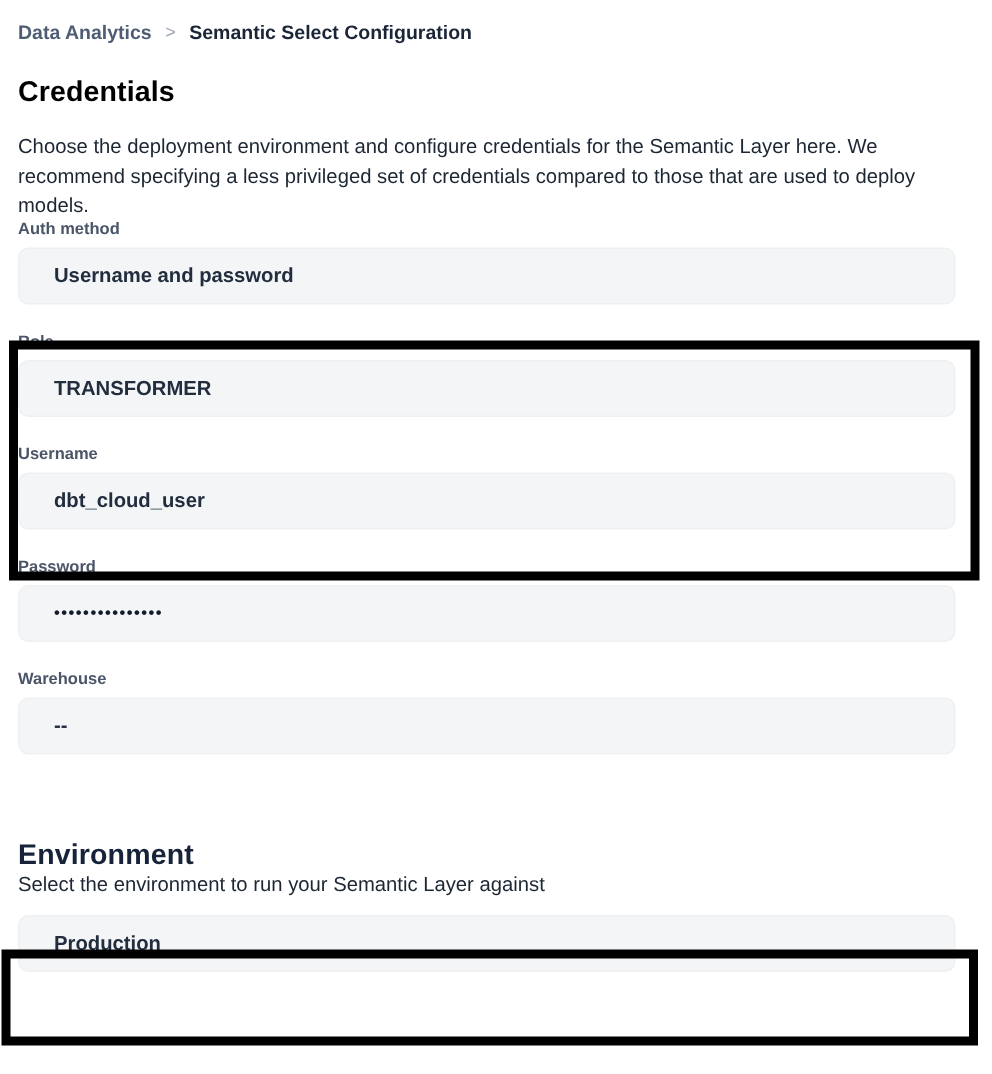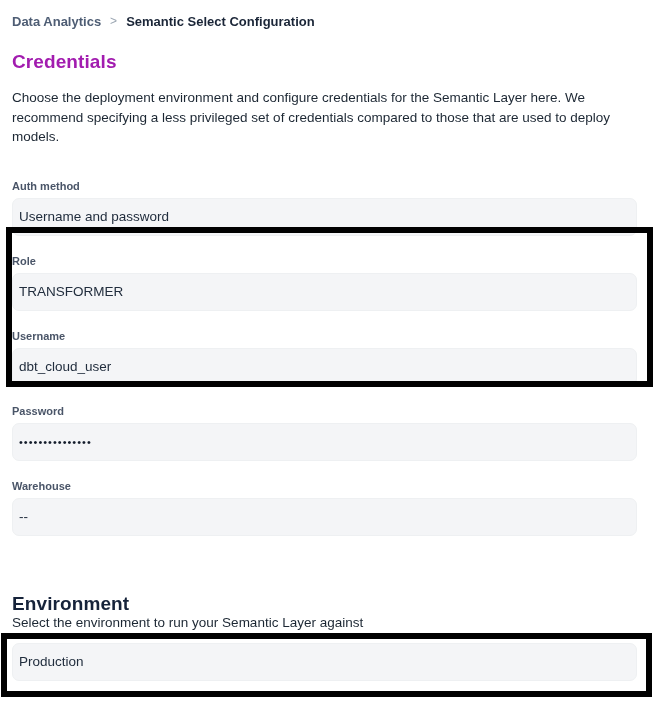--- a/index.html
+++ b/index.html
@@ -19,21 +19,21 @@
     display: flex; align-items: center; gap: 9px;
     font-size: 13px; font-weight: 700;
   }
   .crumb-parent { color: #4e5d74; }
   .crumb-sep { color: #9aa5b1; font-size: 12px; font-weight: 400; transform: translateY(-1px); }
   .crumb-current { color: #1a2537; }
   
   h1.section-title {
     margin-top: 22px;
     font-size: 19px; line-height: 21px;
-    font-weight: 700; color: #a21caf;
+    font-weight: 700; color: #000000;
     letter-spacing: 0.1px;
   }
   .section-desc {
     margin-top: 16px;
     width: 604px;
     font-size: 13.5px; line-height: 19.5px;
     color: #1c2733;
   }
   
   .field { width: 625px; }
@@ -42,25 +42,25 @@
     font-size: 11px; line-height: 13px;
     font-weight: 700; color: #4a5568;
   }
   .field-input {
     margin-top: 5px;
     width: 625px; height: 38px;
     background: #f4f5f7;
     border: 1px solid #eef0f2;
     border-radius: 7px;
     display: flex; align-items: center;
-    padding: 0 6px;
-    font-size: 13.5px; color: #222e3e;
+    padding: 0 23px;
+    font-size: 13.5px; color: #222e3e; font-weight: bold;
   }
   .field + .field { margin-top: 19px; }
-  #field-auth { margin-top: 33px; }
+  #field-auth { margin-top: 0; }
   .password-dots { letter-spacing: 1px; font-size: 11px; color: #131c2b; }
   
   h2.section-title {
     margin-top: 57px;
     font-size: 19px; line-height: 21px;
     font-weight: 700; color: #16233a;
     letter-spacing: 0.1px;
   }
   .env-desc {
     font-size: 13.5px; line-height: 17px;

